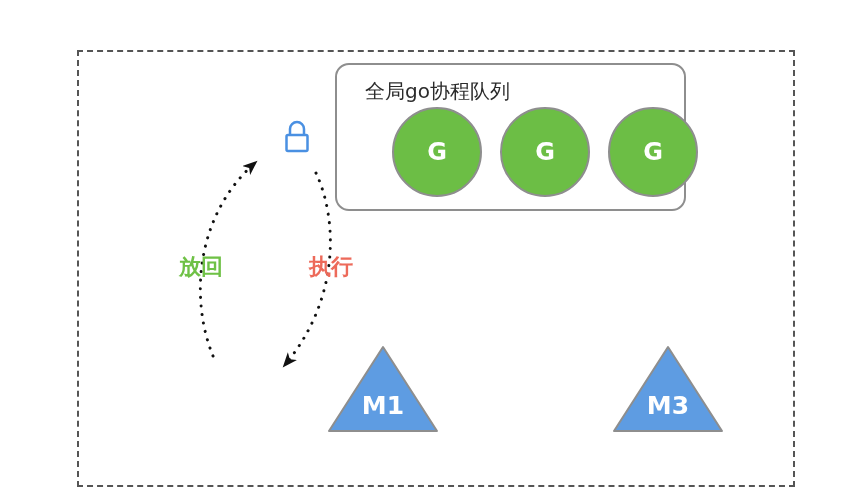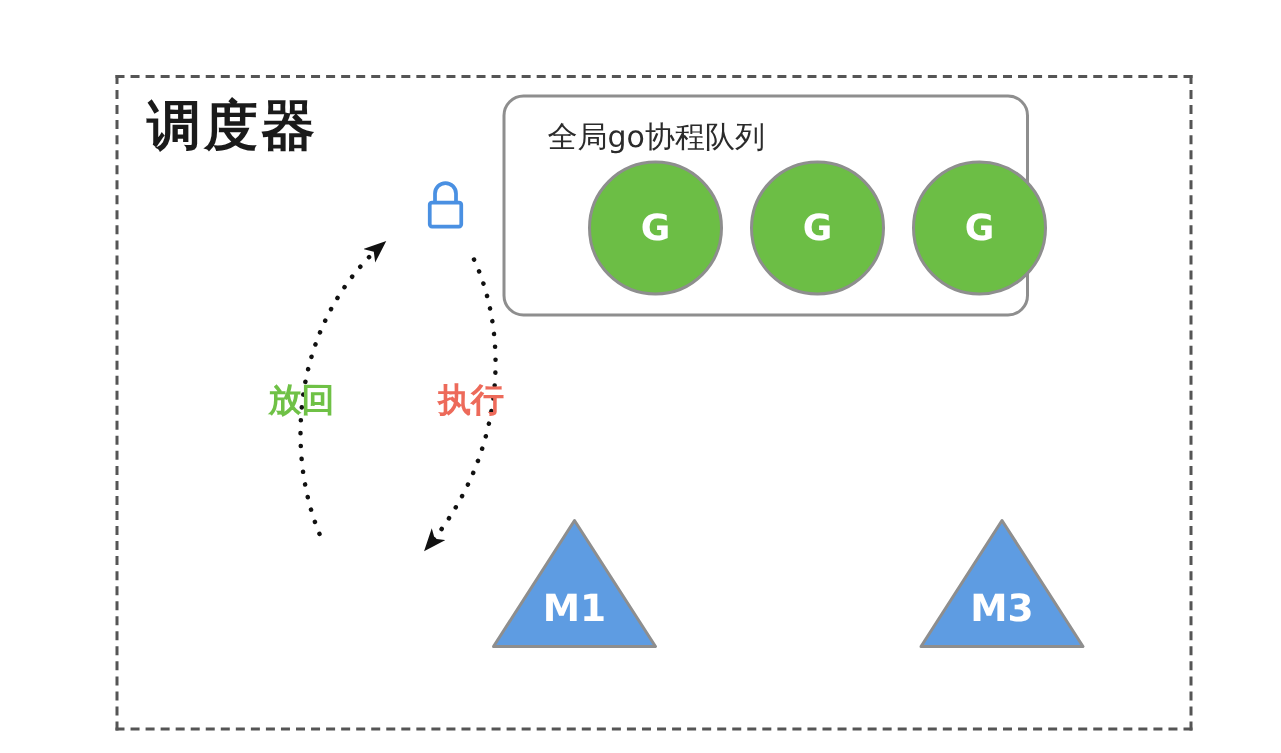--- a/index.html
+++ b/index.html
@@ -71,21 +71,21 @@
     left: 0; top: 0;
     width: 854px; height: 502px;
     pointer-events: none;
   }
   .flow-label {
     position: absolute;
     font-size: 22px;
     font-weight: 700;
   }
   .putback-label { left: 179px; top: 252px; color: var(--putback-green, #6FC146); }
-  .execute-label { left: 292px; top: 252px; color: var(--execute-red, #ED6A5A); }
+  .execute-label { left: 309px; top: 252px; color: var(--execute-red, #ED6A5A); }
   .machine {
     position: absolute;
     top: 345px;
     width: 112px; height: 88px;
   }
   .machine svg { position: absolute; left: 0; top: 0; }
   .machine .m-label {
     position: absolute;
     left: 0; top: 46px;
     width: 112px;
@@ -106,21 +106,20 @@
     letter-spacing: 1px;
   }
 </style>
 </head>
 <body>
 
 <div class="canvas">
 
   <div class="frame"></div>
 
-  <div class="page-title">调度器</div>
 
   <div class="queue-panel">
     <div class="queue-label">全局go协程队列</div>
     <div class="g-circle g-pos-0">
       <span>G</span>
     </div>
     <div class="g-circle g-pos-1">
       <span>G</span>
     </div>
     <div class="g-circle g-pos-2">

